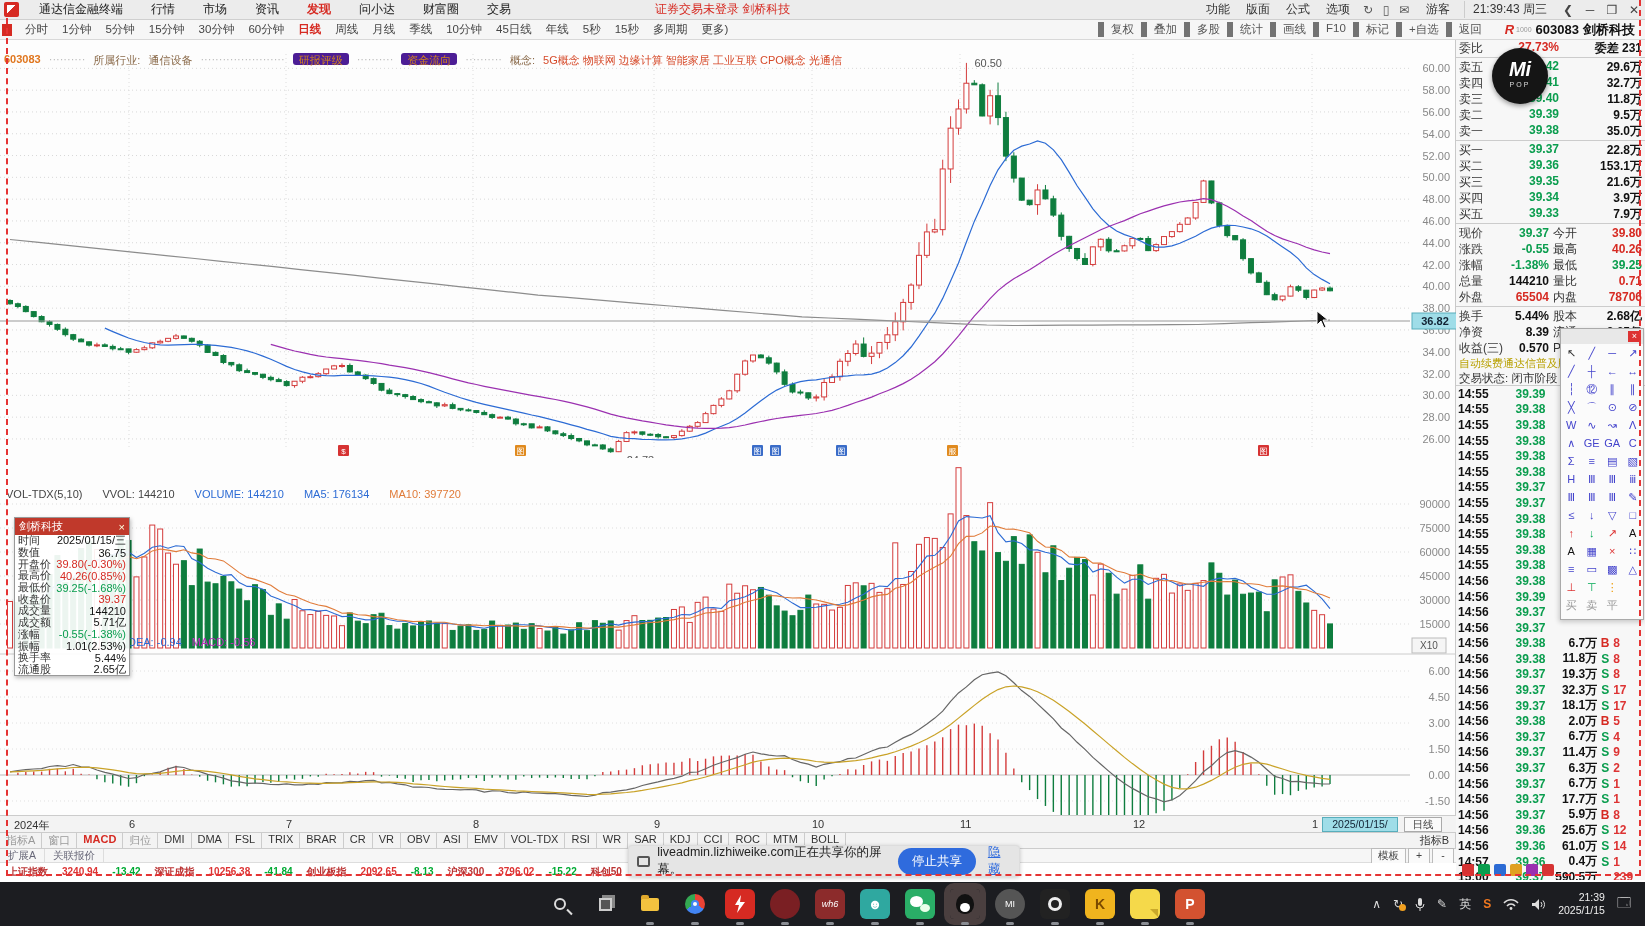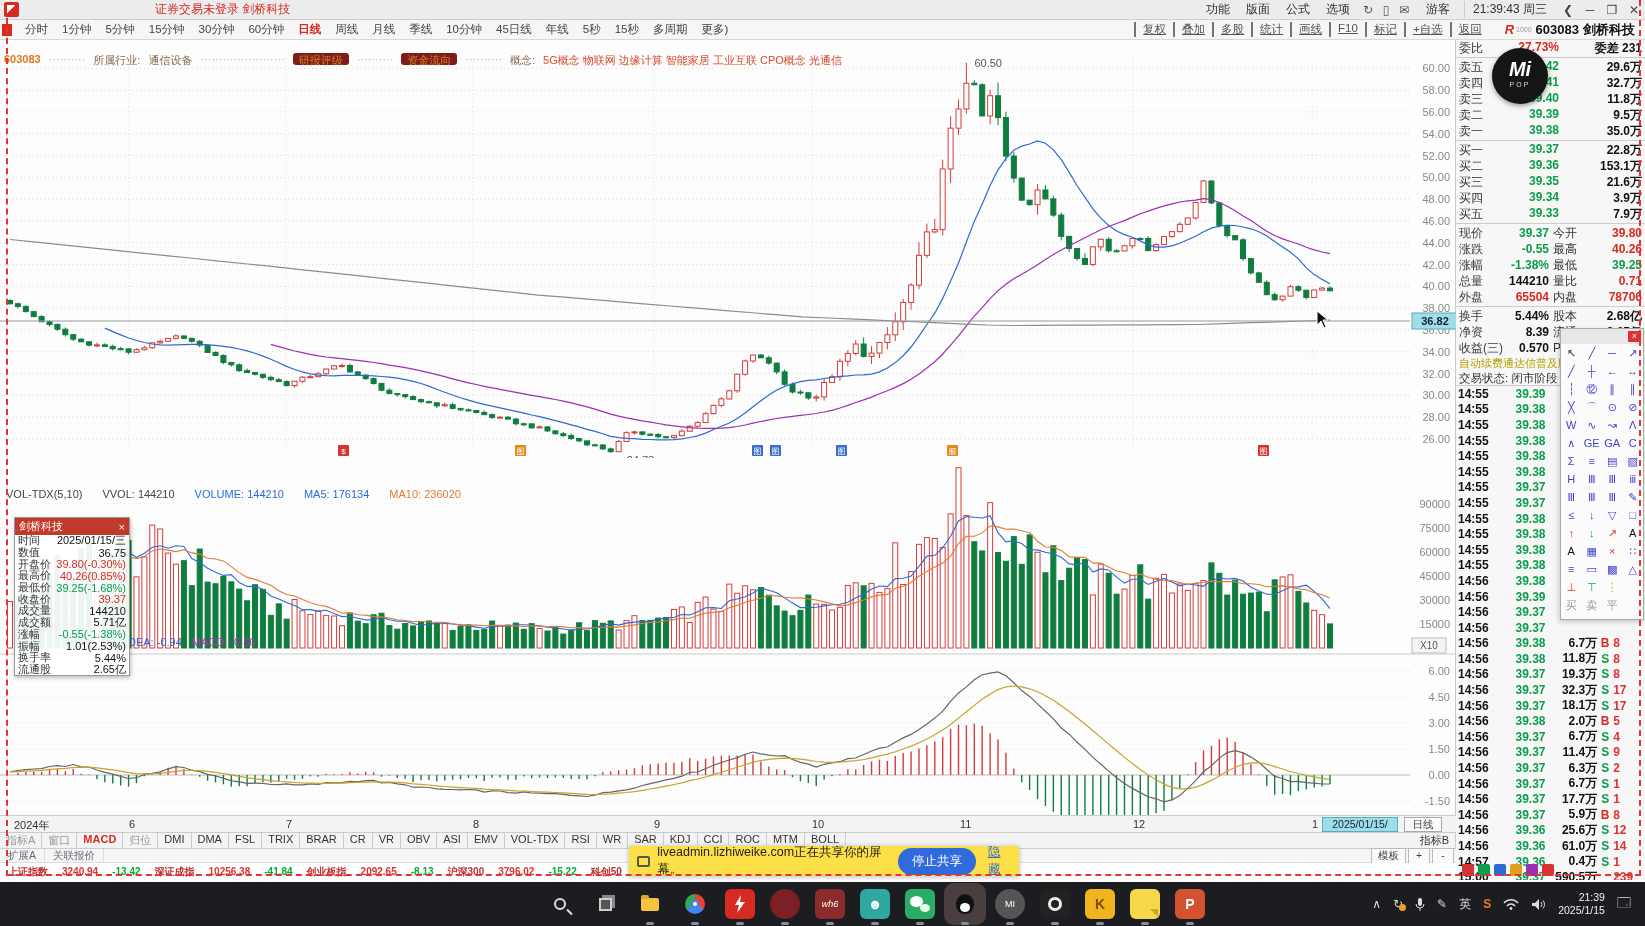--- a/index.html
+++ b/index.html
@@ -21,32 +21,32 @@
   .guest{padding:0 12px;color:#333;}
   .clock-top{color:#333;padding:0 8px;border-left:1px solid #ccc;}
   .wbtn{width:22px;text-align:center;color:#444;font-size:12px;}
   
   .periodbar{position:absolute;left:0;top:20px;width:1645px;height:20px;background:#f6f6f6;
     border-bottom:1px solid #d8d8d8;display:flex;align-items:center;font-size:11.5px;color:#444;}
   .pdot{width:10px;height:12px;background:#d62a22;margin:0 6px 0 2px;}
   .pitem{padding:0 7px;cursor:pointer;white-space:nowrap;text-align:center;}
   .pitem.active{color:#d62a22;font-weight:bold;}
   .ptools{margin-left:auto;display:flex;align-items:center;}
-  .ptool{padding:0 7px;border-left:2px solid #737373;color:#555;white-space:nowrap;text-decoration:underline;}
+  .ptool{padding:0 7px;border-left:6px solid #737373;color:#555;white-space:nowrap;}
   .stockbadge{display:flex;align-items:center;margin:0 10px 0 16px;}
   .rbadge{color:#d62a22;font-weight:bold;font-style:italic;font-size:13px;margin-right:2px;}
   .rsub{color:#999;font-size:7px;margin-right:4px;}
   .scode{font-weight:bold;font-size:13px;color:#111;margin-right:4px;}
   .sname{font-weight:bold;font-size:13px;color:#111;}
   
   .content{position:absolute;left:0;top:40px;width:1645px;height:840px;display:flex;}
   .chart-col{position:relative;width:1456px;height:840px;border-right:1px solid #c9c9c9;background:#fdfdfd;}
   .infoline1{position:absolute;left:4px;top:0;height:13px;font-size:11.5px;display:flex;gap:10px;z-index:5;white-space:nowrap;}
   .infoline2{position:absolute;left:4px;top:13px;height:12px;font-size:11px;display:flex;gap:8px;z-index:5;white-space:nowrap;color:#c96a1b;}
-  .hl-blob{display:inline-block;background:#7f1d1d;border-radius:3px;color:#d0821f;padding:0 6px;}
+  .hl-blob{display:inline-block;background:#4c1d95;border-radius:3px;color:#d0821f;padding:0 6px;}
   .volheader{position:absolute;left:6px;top:448px;font-size:11px;z-index:5;display:flex;gap:20px;white-space:nowrap;}
   .macdheader{position:absolute;left:128px;top:596px;font-size:11px;z-index:5;display:flex;gap:10px;}
   svg{display:block;}
   
   .xaxis{position:absolute;left:0;top:775px;width:1456px;height:18px;background:#f3f3f3;
     border-top:1px solid #ccc;border-bottom:1px solid #ccc;font-size:11px;color:#333;}
   .xlab{position:absolute;top:2px;}
   .datebox{position:absolute;top:1px;left:1322px;width:76px;height:15px;background:#9fdde8;
     border:1px solid #58aebc;font-size:10.5px;text-align:center;color:#123;}
   .dayline-box{position:absolute;top:1px;left:1404px;width:38px;height:15px;border:1px solid #aaa;
@@ -96,21 +96,21 @@
   .popup-head{height:17px;background:#c0392b;color:#fff;display:flex;align-items:center;
     padding:0 4px;font-size:11px;}
   .popup-x{margin-left:auto;color:#ffd;cursor:pointer;}
   .prow{display:flex;height:11.7px;align-items:center;padding:0 3px;}
   .prow .pl{color:#333;white-space:nowrap;}
   .prow .pv{margin-left:auto;white-space:nowrap;}
   .disclaimer{position:absolute;left:612px;top:682px;width:420px;height:118px;background:#176673;
     border-radius:14px;padding:7px;z-index:30;box-shadow:0 3px 8px rgba(0,0,0,0.3);}
   .disclaimer-in{width:100%;height:100%;background:#f8f1cf;border-radius:8px;padding:26px 18px 10px 18px;
     font-size:14.5px;font-weight:bold;color:#4a3a22;line-height:1.55;}
-  .sharebar{position:absolute;left:628px;top:845px;width:392px;height:32px;background:#fde047;
+  .sharebar{position:absolute;left:628px;top:845px;width:392px;height:32px;background:#e5e5e5;
     border:1px solid #ddd;border-radius:4px;display:flex;align-items:center;z-index:40;
     padding:0 8px;font-size:12.5px;color:#222;box-shadow:0 1px 4px rgba(0,0,0,0.2);}
   .share-ic{width:14px;height:11px;border:2px solid #555;border-radius:2px;margin-right:7px;}
   .stopbtn{margin-left:10px;background:#2f6bdd;color:#fff;border-radius:15px;padding:5px 14px;
     font-size:12.5px;cursor:pointer;white-space:nowrap;}
   .hidelink{margin-left:12px;color:#2f6bdd;text-decoration:underline;cursor:pointer;}
   .palette{position:absolute;left:1560px;top:328px;width:84px;height:292px;background:#fbfbfb;
     border:1px solid #aaa;z-index:25;box-shadow:-1px 2px 5px rgba(0,0,0,0.2);}
   .pal-head{height:15px;background:#e8e8e8;display:flex;align-items:center;justify-content:flex-end;padding:0 2px;}
   .pal-x{width:13px;height:11px;background:#d33;color:#fff;font-size:9px;line-height:11px;text-align:center;cursor:pointer;}
@@ -146,20 +146,30 @@
   .qq-pen:after{content:"";position:absolute;left:4px;top:9px;width:10px;height:9px;background:#fff;border-radius:50%;}
   .wechat-ic{position:relative;width:20px;height:16px;}
 </style>
 </head>
 <body>
 
 <div class="screen">
 
   <div class="menubar">
     <div class="tdxlogo"></div>
+    <div id="menu-items" style="display:flex;">
+        <div class="mitem">通达信金融终端</div>
+        <div class="mitem">行情</div>
+        <div class="mitem">市场</div>
+        <div class="mitem">资讯</div>
+        <div class="mitem active">发现</div>
+        <div class="mitem">问小达</div>
+        <div class="mitem">财富圈</div>
+        <div class="mitem">交易</div>
+      </div>
     <div class="login-warn">证券交易未登录 剑桥科技</div>
     <div class="menu-right">
       <div id="menu-right-items" style="display:flex;">
           <div class="mtool">功能</div>
           <div class="mtool">版面</div>
           <div class="mtool">公式</div>
           <div class="mtool">选项</div>
         </div>
       <div class="micon">↻</div>
       <div class="micon">▯</div>
@@ -637,21 +647,21 @@
           <text x="952.5" y="414" text-anchor="middle" font-size="8" fill="#fff">服</text>
           <rect x="1258" y="405" width="11" height="11" fill="#d63333" rx="1"></rect>
           <text x="1263.5" y="414" text-anchor="middle" font-size="8" fill="#fff">图</text>
         </svg>
 
       <div class="volheader">
         <span style="color:#444;">VOL-TDX(5,10)</span>
         <span style="color:#444;">VVOL: 144210</span>
         <span style="color:#2c6bd4;">VOLUME: 144210</span>
         <span style="color:#2c6bd4;">MA5: 176134</span>
-        <span style="color:#e07b39;">MA10: 236020</span>
+        <span style="color:#e07b39;">MA10: 397720</span>
       </div>
       <svg id="vsvg" width="1456" height="197" style="position:absolute;left:0;top:418px;">
           <line x1="0" y1="46" x2="1410" y2="46" stroke="#ddd" stroke-dasharray="1,3"></line>
           <text x="1450" y="50" text-anchor="end" font-size="11" fill="#888">90000</text>
           <line x1="0" y1="70" x2="1410" y2="70" stroke="#ddd" stroke-dasharray="1,3"></line>
           <text x="1450" y="74" text-anchor="end" font-size="11" fill="#888">75000</text>
           <line x1="0" y1="94" x2="1410" y2="94" stroke="#ddd" stroke-dasharray="1,3"></line>
           <text x="1450" y="98" text-anchor="end" font-size="11" fill="#888">60000</text>
           <line x1="0" y1="118" x2="1410" y2="118" stroke="#ddd" stroke-dasharray="1,3"></line>
           <text x="1450" y="122" text-anchor="end" font-size="11" fill="#888">45000</text>

